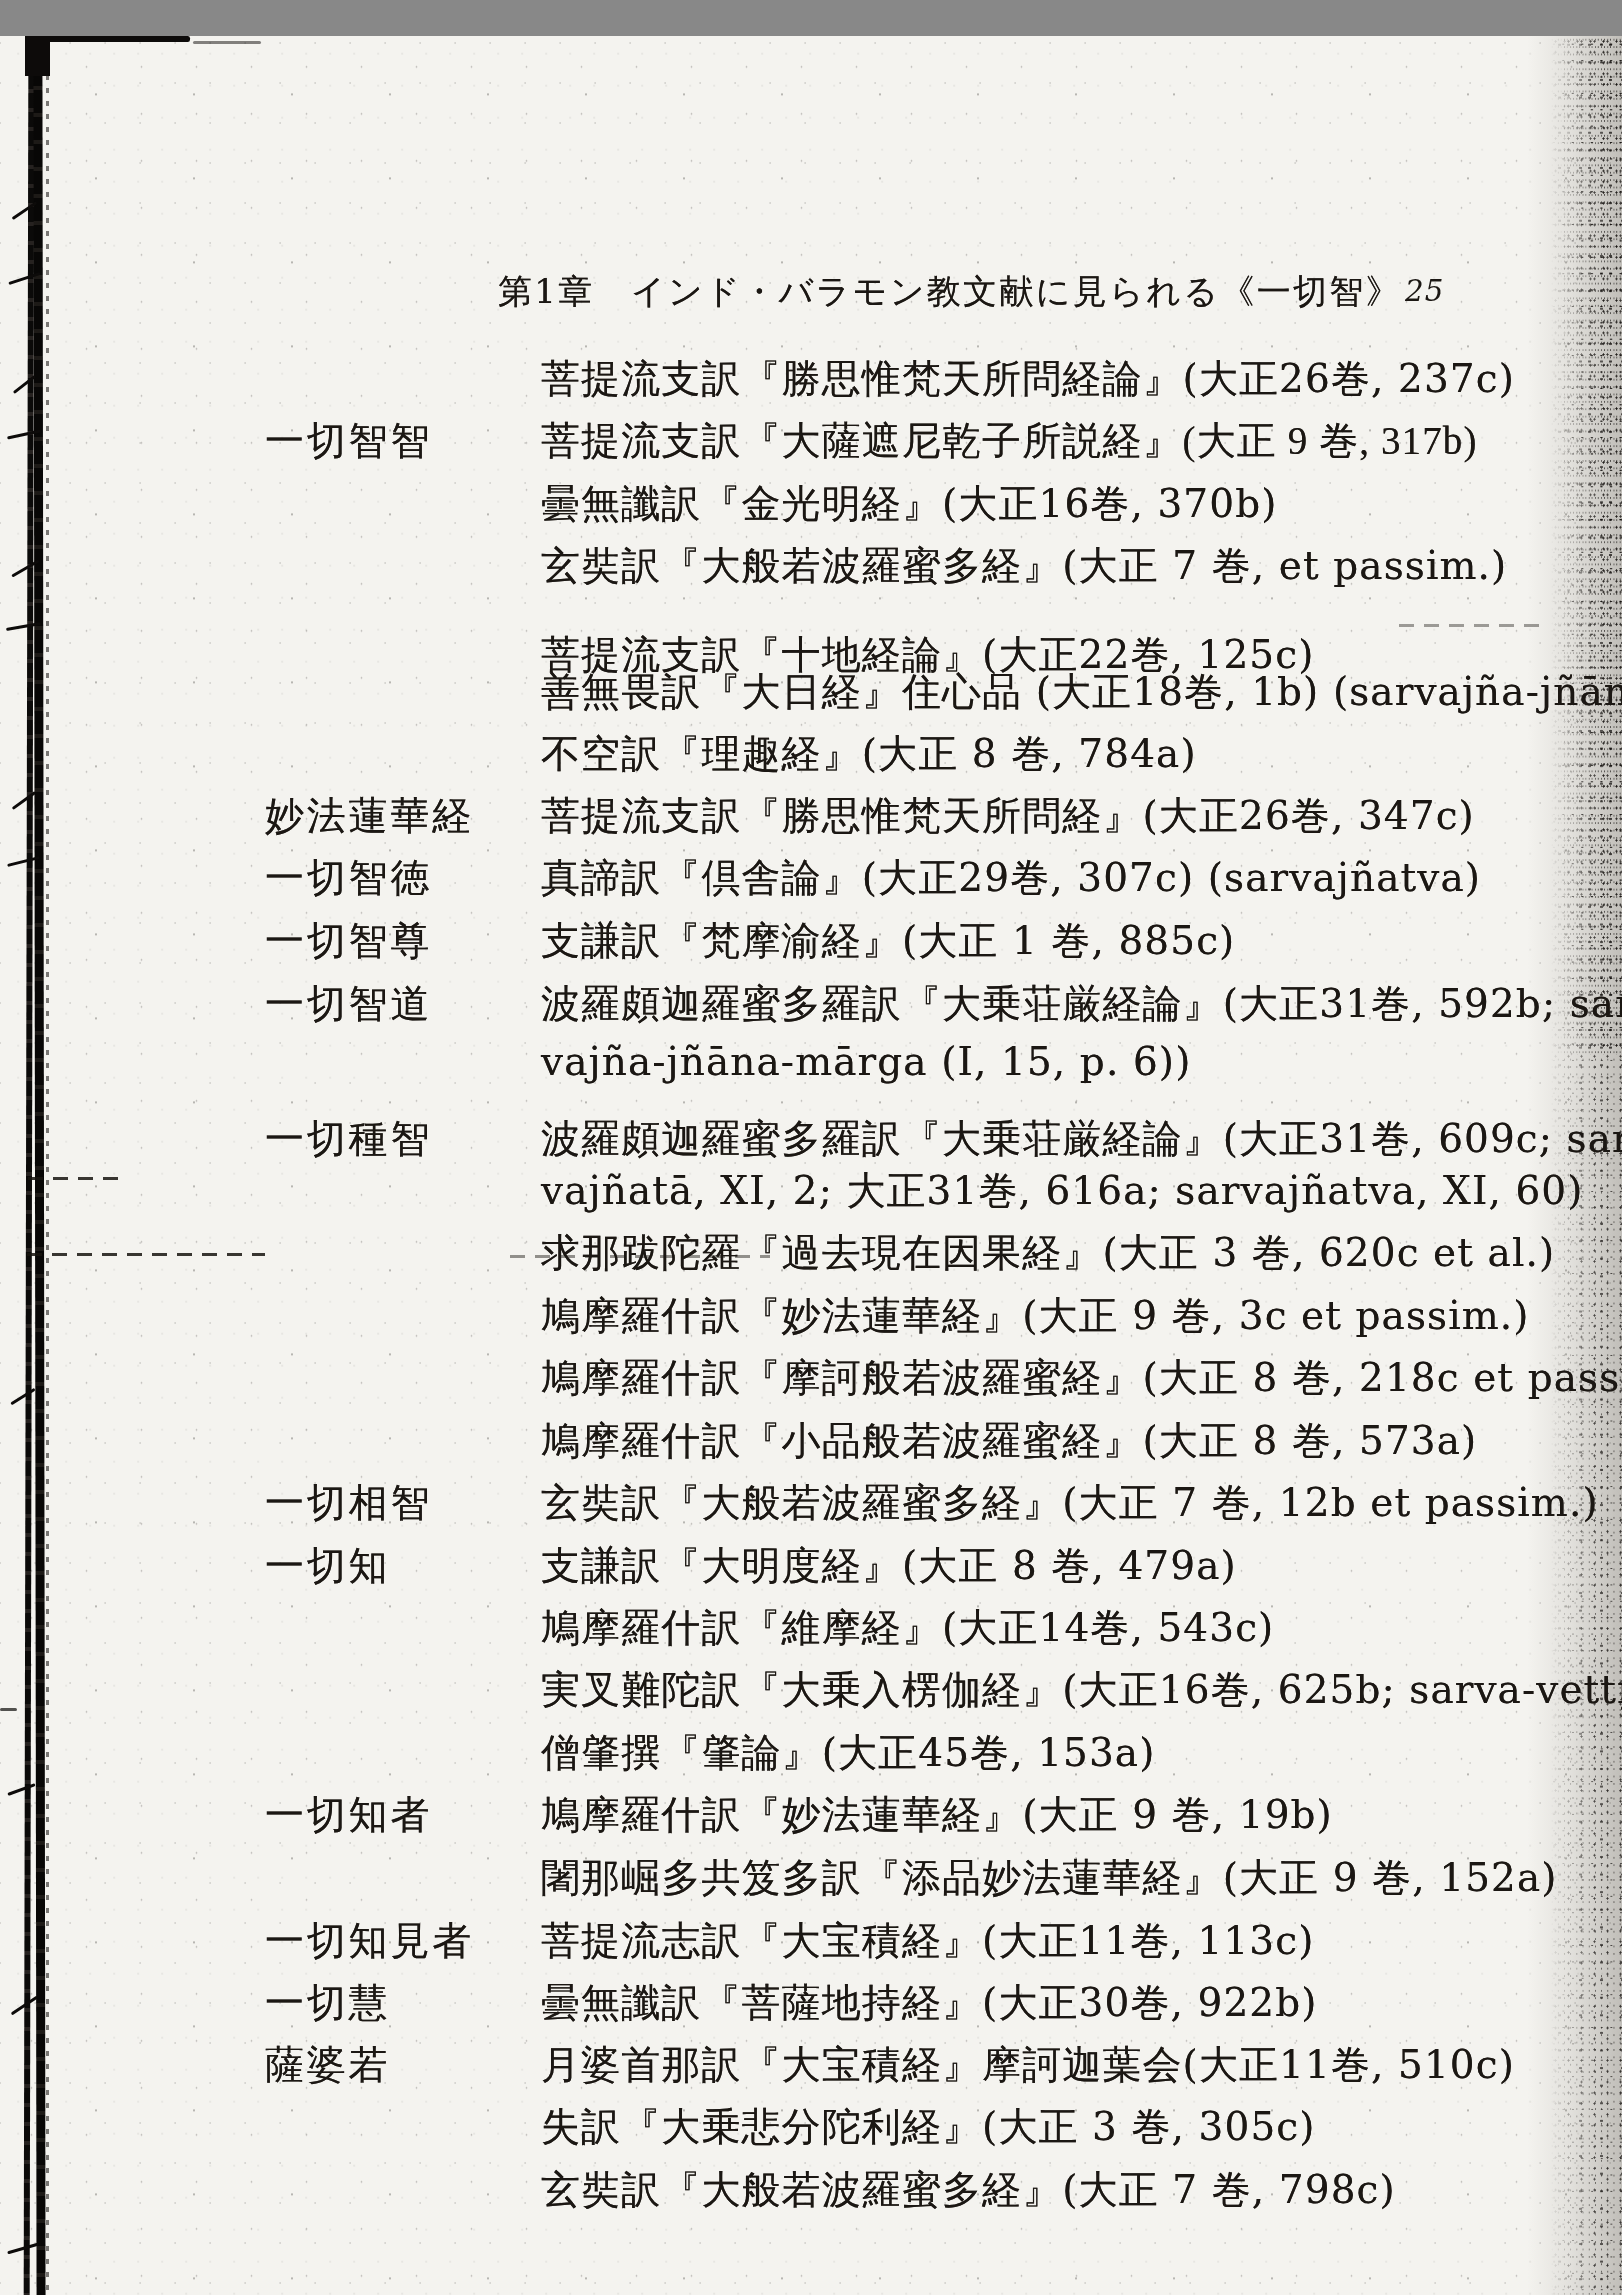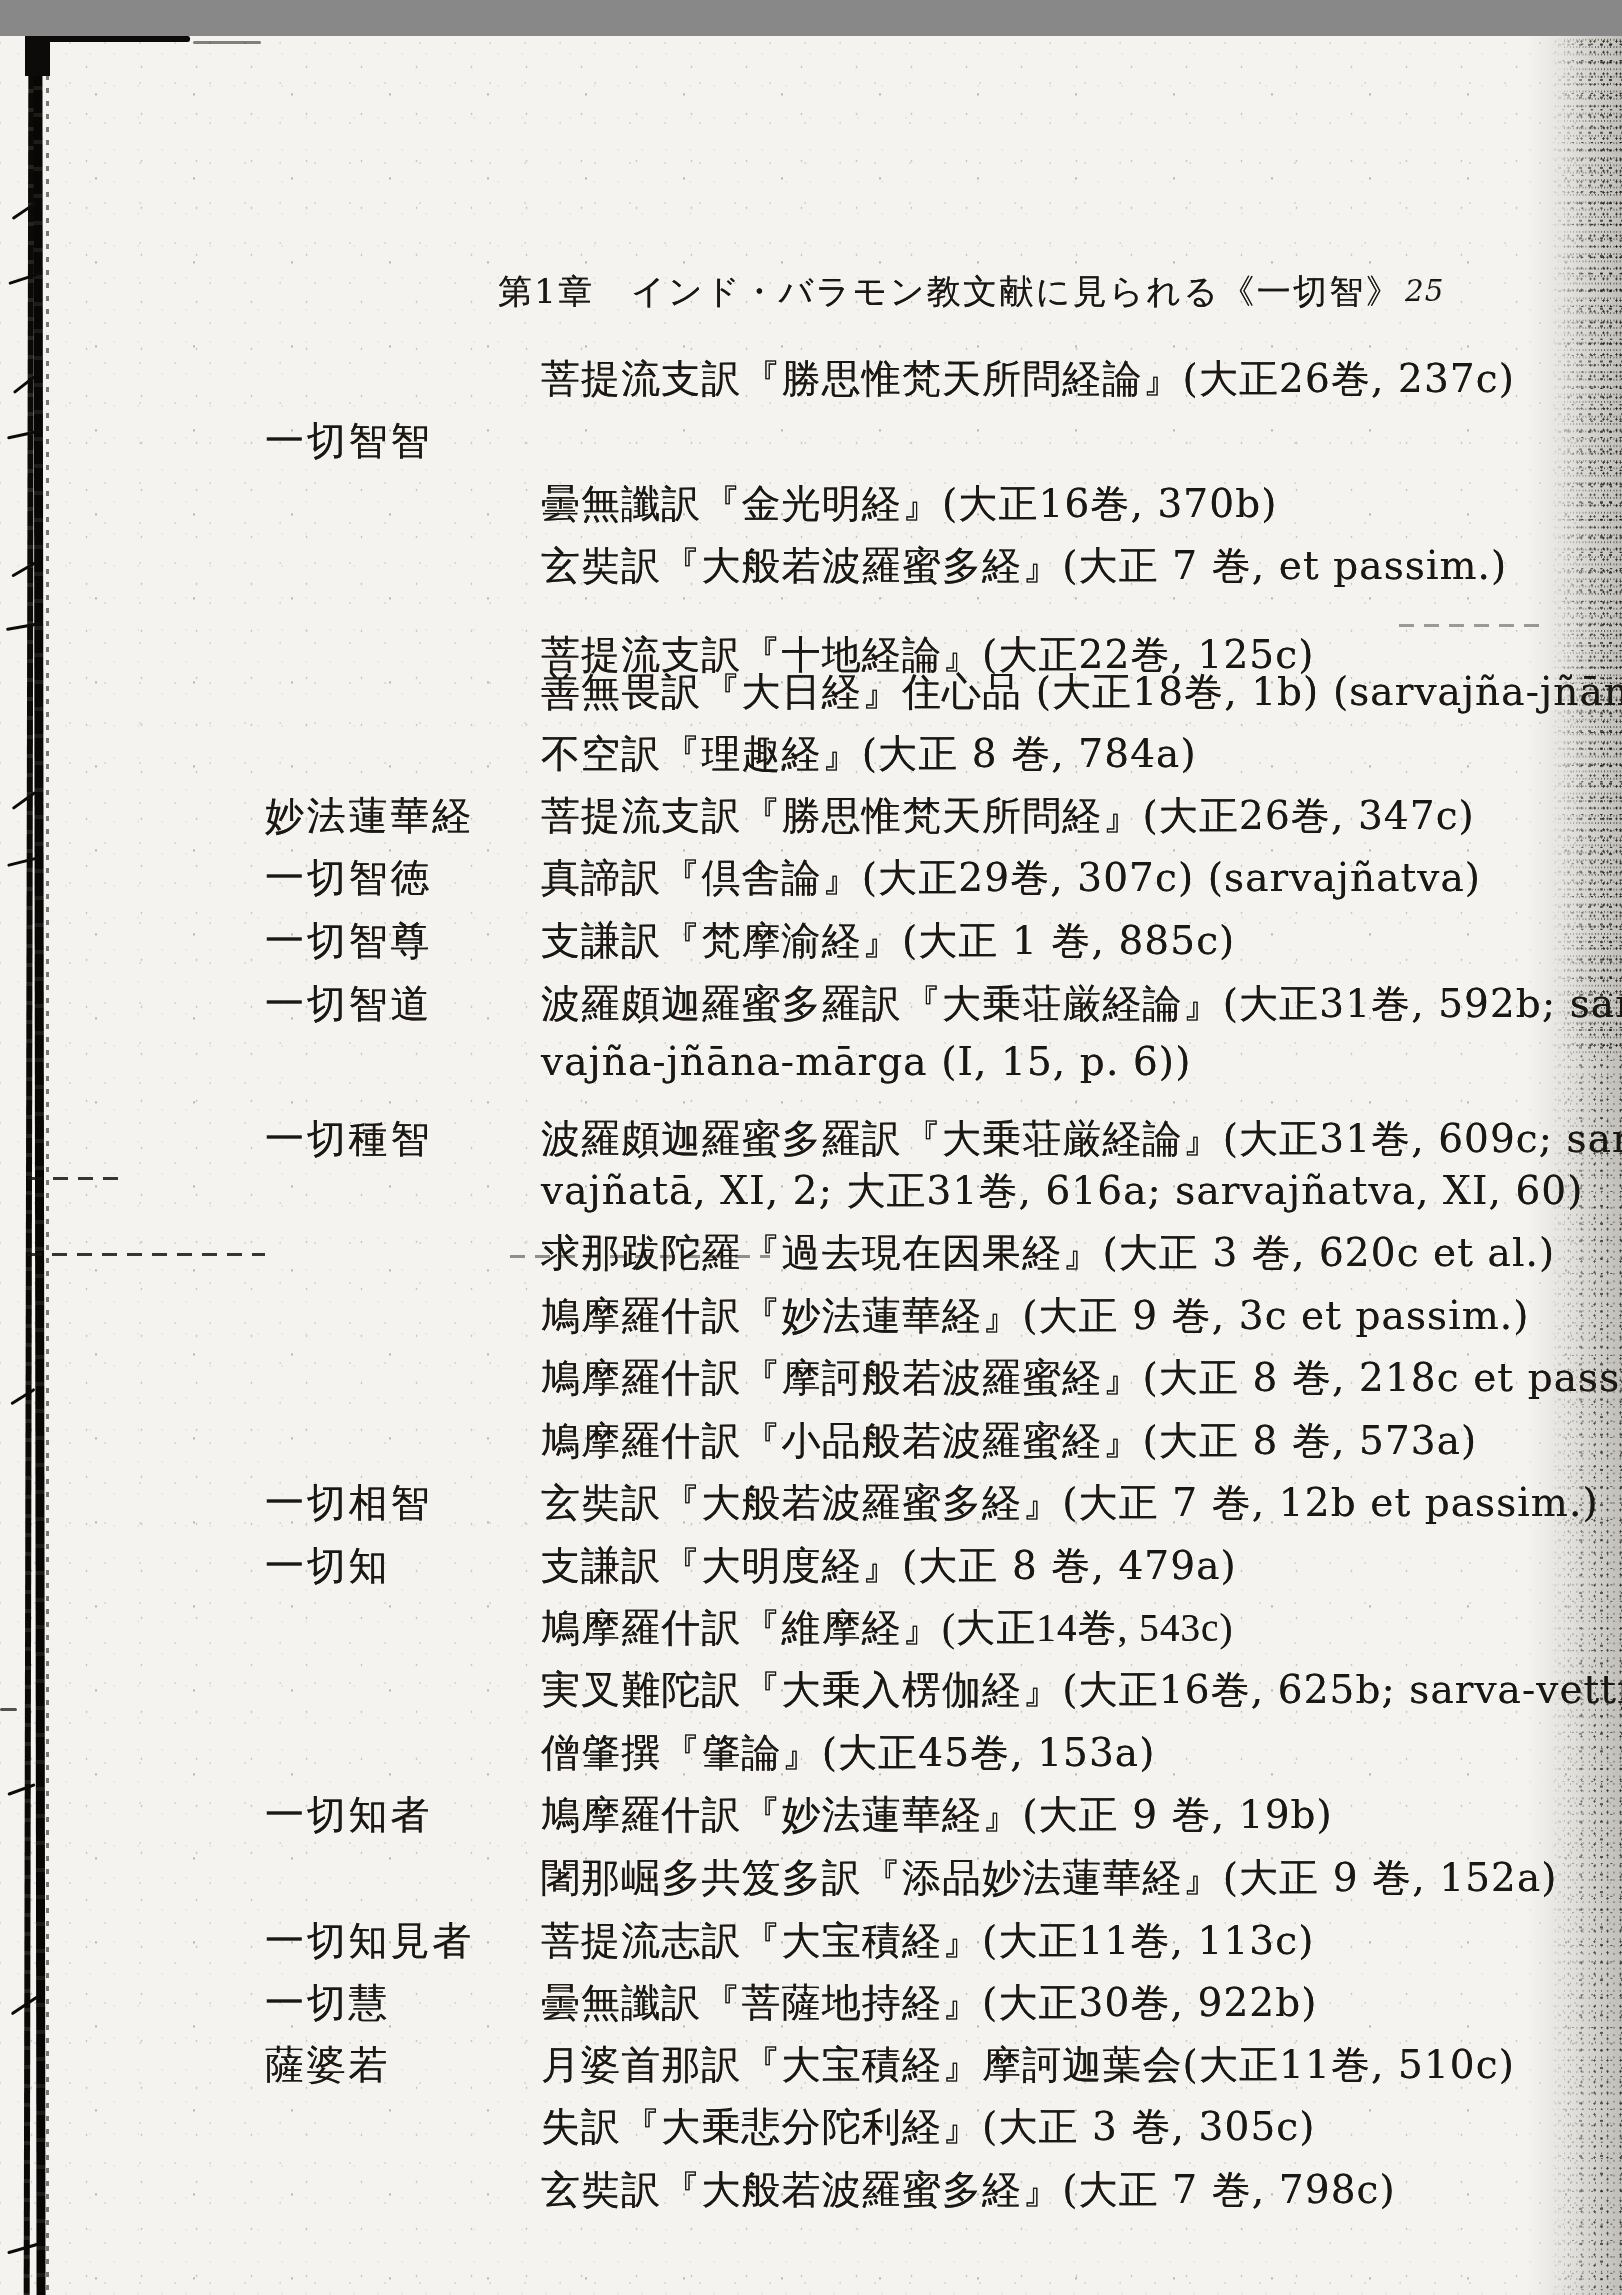--- a/index.html
+++ b/index.html
@@ -110,20 +110,21 @@
 
   <div class="header-title">第1章　インド・バラモン教文献に見られる《一切智》</div>
   <div class="page-number">25</div>
 
   <div class="rows">
       <div class="row" style="top: 316px;">
         <span class="rtext">菩提流支訳『勝思惟梵天所問経論』(大正26巻, 237c)</span>
       </div>
       <div class="row" style="top: 378px; font-family: Liberation Serif, serif;">
         <span class="rlabel">一切智智</span>
+        <span class="rtext">菩提流支訳『大薩遮尼乾子所説経』(大正 9 巻, 317b)</span>
       </div>
       <div class="row" style="top: 441px; padding-left: 9px;">
         <span class="rtext">曇無讖訳『金光明経』(大正16巻, 370b)</span>
       </div>
       <div class="row" style="top: 503px;">
         <span class="rtext">玄奘訳『大般若波羅蜜多経』(大正 7 巻, et passim.)</span>
       </div>
       <div class="row" style="top: 592px; text-align: right;">
         <span class="rtext">菩提流支訳『十地経論』(大正22巻, 125c)</span>
       </div>
@@ -172,21 +173,21 @@
         <span class="rtext">鳩摩羅什訳『小品般若波羅蜜経』(大正 8 巻, 573a)</span>
       </div>
       <div class="row" style="top: 1440px;">
         <span class="rlabel">一切相智</span>
         <span class="rtext">玄奘訳『大般若波羅蜜多経』(大正 7 巻, 12b et passim.)</span>
       </div>
       <div class="row" style="top: 1503px;">
         <span class="rlabel">一切知</span>
         <span class="rtext">支謙訳『大明度経』(大正 8 巻, 479a)</span>
       </div>
-      <div class="row" style="top: 1565px; font-family: Liberation Serif, serif;">
+      <div class="row" style="top: 1565px;">
         <span class="rtext">鳩摩羅什訳『維摩経』(大正14巻, 543c)</span>
       </div>
       <div class="row" style="top: 1627px;">
         <span class="rtext">実叉難陀訳『大乗入楞伽経』(大正16巻, 625b; sarva-vettṛ)</span>
       </div>
       <div class="row" style="top: 1690px;">
         <span class="rtext">僧肇撰『肇論』(大正45巻, 153a)</span>
       </div>
       <div class="row" style="top: 1752px;">
         <span class="rlabel">一切知者</span>

